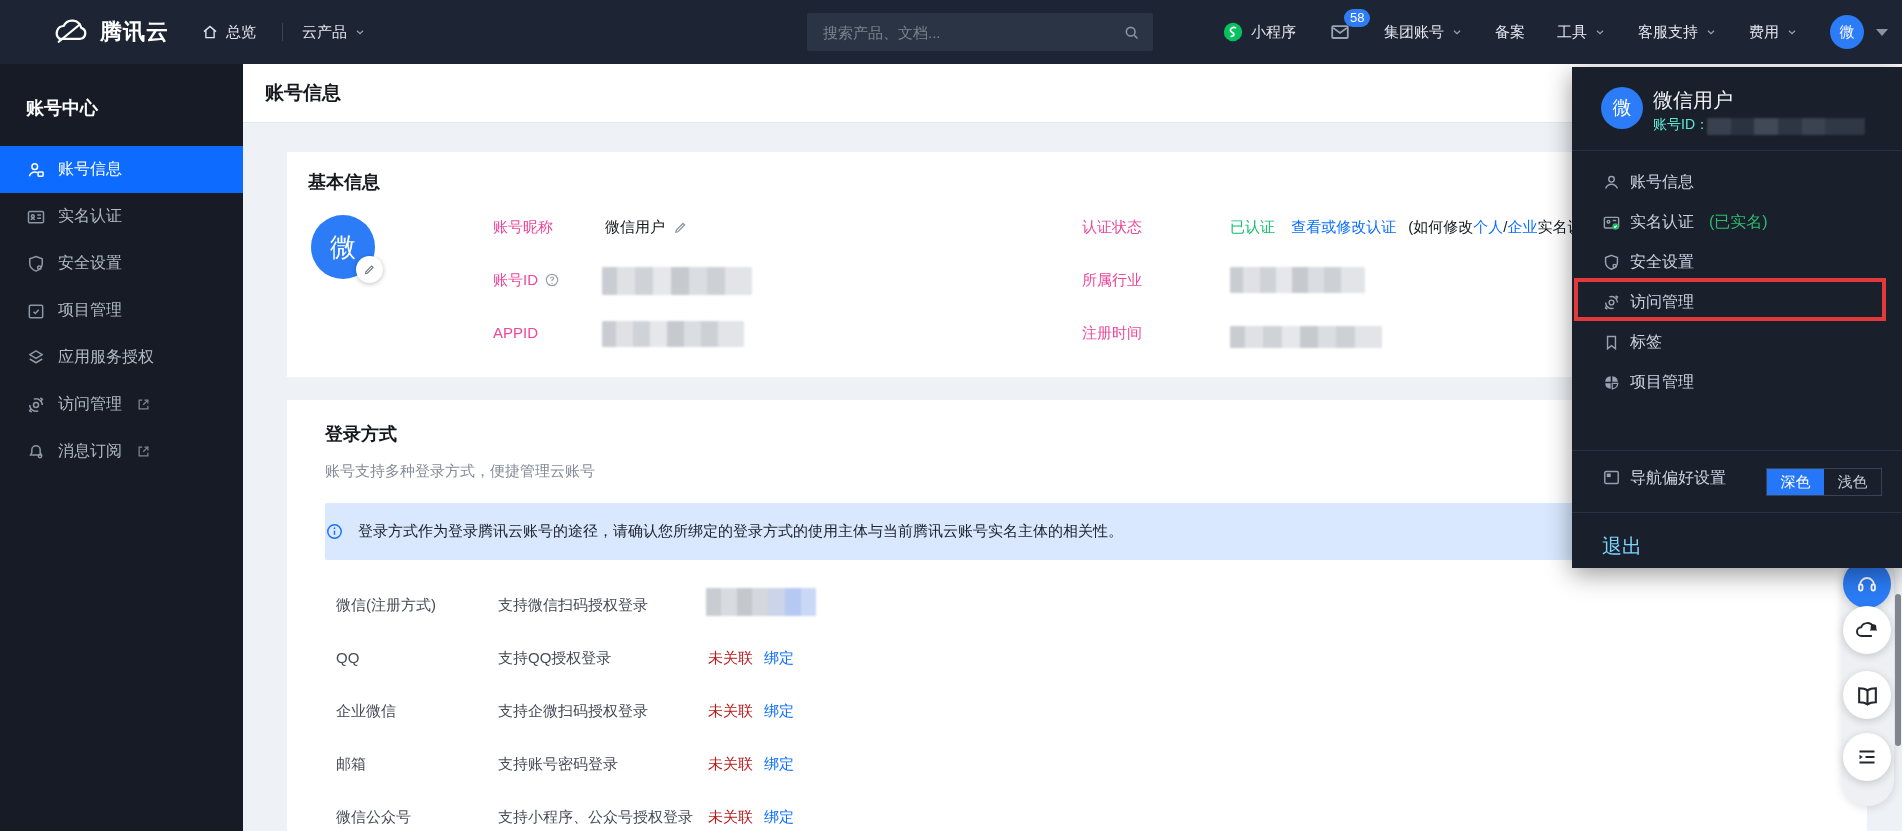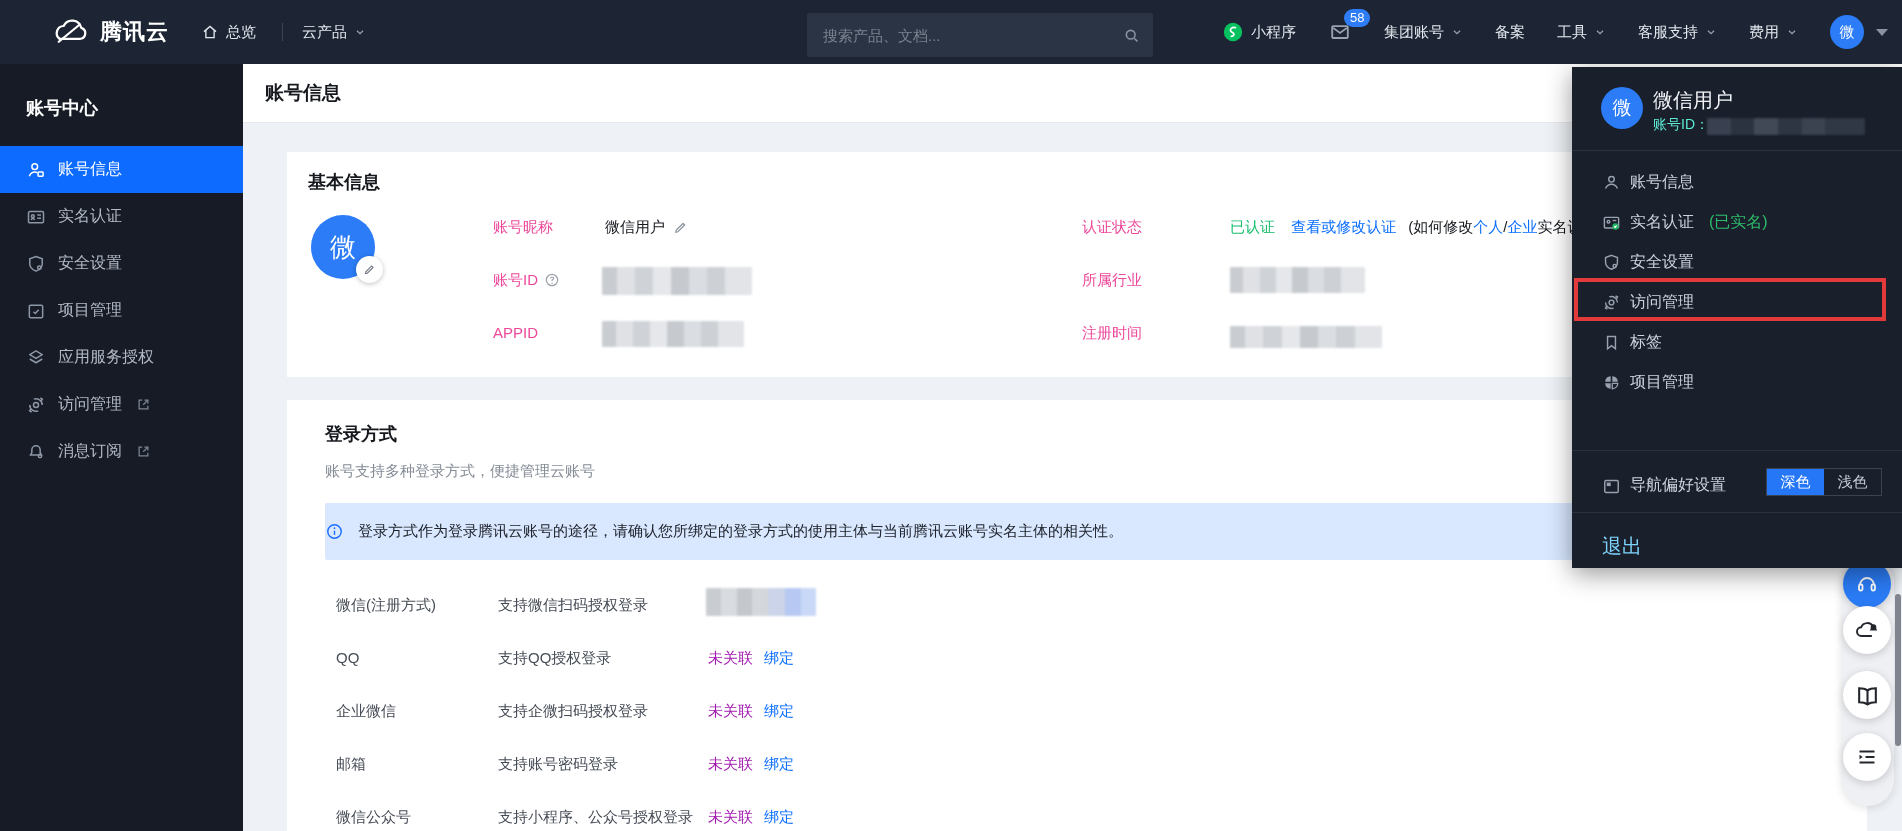--- a/index.html
+++ b/index.html
@@ -7,21 +7,21 @@
   .stage { position:relative; width:1902px; height:831px; background:#eef1f5; }
 
   
   .topbar { position:absolute; left:0; top:0; width:1902px; height:64px; background:#1d2534; color:#dde2ea; z-index:40; }
   .tb-left { position:absolute; left:52px; top:0; height:64px; display:flex; align-items:center; }
   .brand { display:flex; align-items:center; gap:12px; cursor:pointer; }
   .brand-name { font-size:22px; font-weight:bold; color:#fff; letter-spacing:1px; }
   .tb-item { display:flex; align-items:center; gap:7px; font-size:15px; color:#e3e7ee; cursor:pointer; white-space:nowrap; }
   .tb-left .tb-item { margin-left:32px; }
   .tb-divider { width:1px; height:18px; background:#3c4455; margin-left:26px; }
-  .tb-search { position:absolute; left:807px; top:13px; width:346px; height:44px; background:#2b3444; border-radius:2px; display:flex; align-items:center; }
+  .tb-search { position:absolute; left:807px; top:13px; width:346px; height:38px; background:#2b3444; border-radius:2px; display:flex; align-items:center; }
   .tb-search input { flex:1; background:transparent; border:none; outline:none; color:#c6cdd8; font-size:15px; padding:0 10px 0 16px; font-family:inherit; }
   .tb-search input::placeholder { color:#79828f; }
   .tb-search .sicon { margin-right:12px; color:#8a93a2; display:flex; cursor:pointer; }
   .tb-right { position:absolute; right:14px; top:0; height:64px; display:flex; align-items:center; gap:32px; }
   .mail-wrap { position:relative; display:flex; cursor:pointer; }
   .badge { position:absolute; top:-12px; left:16px; background:#2e7df7; color:#fff; font-size:13px; line-height:18px; padding:0 6px; border-radius:9px; }
   .tb-avatar { width:34px; height:34px; border-radius:50%; background:#2b7cf6; color:#fff; font-size:15px; display:flex; align-items:center; justify-content:center; cursor:pointer; }
   .caret-down { width:0; height:0; border-left:6px solid transparent; border-right:6px solid transparent; border-top:7px solid #8a93a2; margin-left:-20px; cursor:pointer; }
   .chev { color:#9aa3b2; display:flex; }
 
@@ -66,36 +66,36 @@
   .m-dark { background:linear-gradient(90deg,#39404f 0 15%,#2b3240 0 30%,#414856 0 45%,#2e3543 0 60%,#3b4250 0 75%,#303745 0 100%); }
 
   .banner { position:absolute; left:38px; right:40px; top:103px; height:57px; background:#d9e8ff; border-radius:2px; display:flex; align-items:center; gap:14px; }
   .banner .bicon { color:#1a6eff; display:flex; }
   .banner .btext { font-size:15px; color:#20242d; }
 
   .lrow { position:absolute; left:11px; right:0; height:53px; font-size:15px; }
   .lrow span { position:absolute; top:10px; line-height:20px; white-space:nowrap; }
   .l-name { left:38px; color:#464c56; }
   .l-desc { left:200px; color:#464c56; }
-  .l-status { left:410px; color:#a21caf; }
+  .l-status { left:410px; color:#b91c1c; }
   .l-bind { left:466px; color:#0b6eff; cursor:pointer; }
 
   
   .panel { position:absolute; left:1572px; top:67px; width:330px; height:501px; background:#191f2b; box-shadow:0 6px 24px rgba(0,0,0,.4); z-index:30; color:#ccd3df; }
   .p-user { position:absolute; left:0; top:0; width:100%; height:83px; }
   .p-avatar { position:absolute; left:29px; top:20px; width:42px; height:42px; border-radius:50%; background:#2b7cf6; color:#fff; font-size:19px; display:flex; align-items:center; justify-content:center; }
   .p-name { position:absolute; left:81px; top:20px; font-size:20px; color:#f2f4f8; }
   .p-idrow { position:absolute; left:81px; top:49px; font-size:14px; color:#5eead4; }
   .p-divider { position:absolute; left:0; width:100%; height:1px; background:#2a3140; }
   .p-list { position:absolute; left:0; top:95px; width:100%; }
   .p-item { height:40px; display:flex; align-items:center; padding-left:30px; gap:9px; font-size:16px; color:#ccd3df; cursor:pointer; white-space:nowrap; }
   .p-item .ic { color:#99a1b0; }
   .p-suffix { color:#2ebd6b; margin-left:6px; }
   .red-box { position:absolute; left:2px; top:211px; width:312px; height:43px; border:4px solid #e23a3a; pointer-events:none; z-index:5; }
-  .pref-row { position:absolute; left:0; top:401px; width:100%; height:28px; display:flex; align-items:flex-end; padding-left:30px; gap:9px; font-size:16px; }
+  .pref-row { position:absolute; left:0; top:401px; width:100%; height:28px; display:flex; align-items:flex-start; padding-left:30px; gap:9px; font-size:16px; }
   .pref-row .ic { color:#99a1b0; }
   .toggle { position:absolute; left:194px; top:401px; width:116px; height:28px; display:flex; border:1px solid #3a4352; font-size:15px; }
   .tg { flex:1; display:flex; align-items:center; justify-content:center; cursor:pointer; color:#c6ccd6; }
   .tg.on { background:#2577f8; color:#fff; }
   .p-logout { position:absolute; left:30px; top:466px; font-size:20px; color:#7dd3fc; cursor:pointer; }
 
   
   .float-track { position:absolute; left:1842px; top:556px; width:52px; height:250px; background:#eef0f4; border-radius:26px; box-shadow:0 2px 10px rgba(0,0,0,.12); z-index:8; }
   .fbtn { position:absolute; left:1843px; width:48px; height:48px; border-radius:50%; background:#fff; box-shadow:0 2px 8px rgba(0,0,0,.18); display:flex; align-items:center; justify-content:center; color:#23262c; cursor:pointer; z-index:9; }
   .fbtn.blue { background:#2b7cf6; color:#fff; top:560px; z-index:9; }

